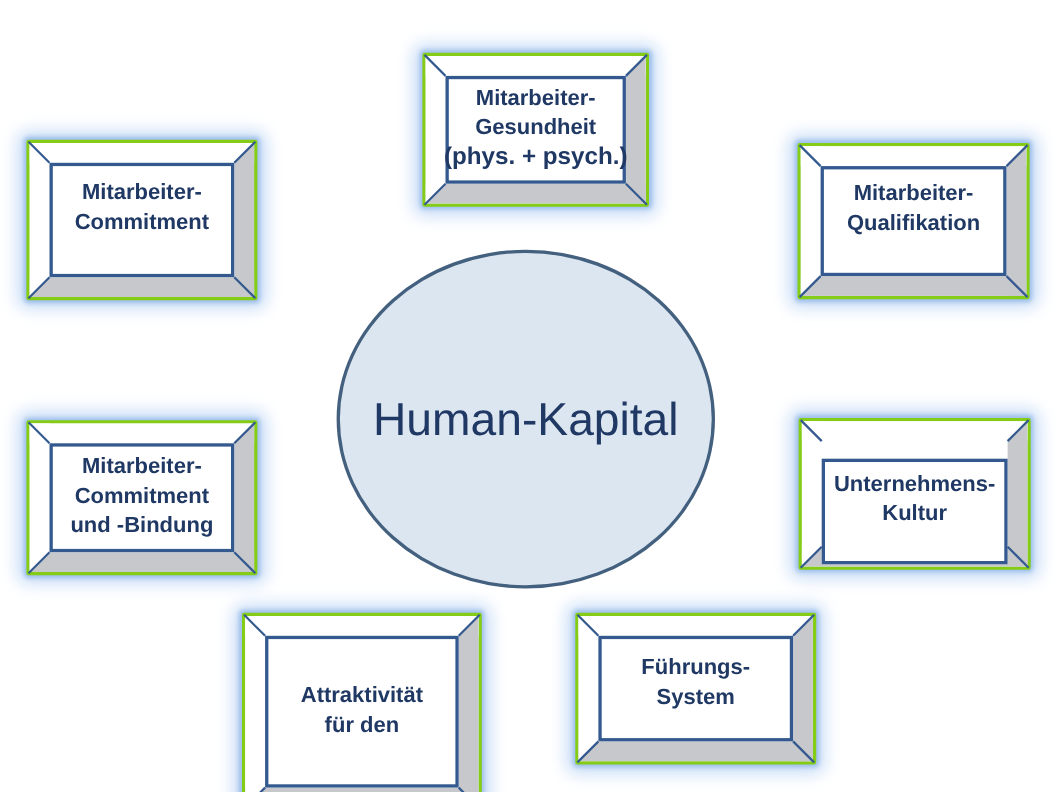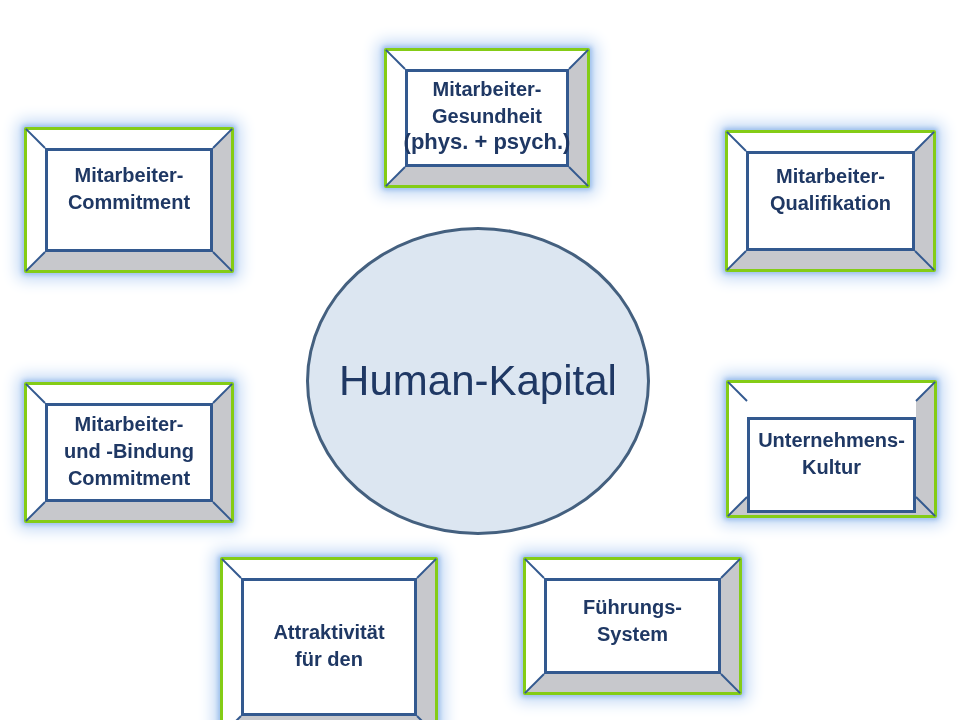--- a/index.html
+++ b/index.html
@@ -102,22 +102,22 @@
   </div>
 
   <div class="frame pos-commitment">
     <div class="bevel">
       <i class="mt tl"></i>
       <i class="mt tr"></i>
       <i class="mt bl"></i>
       <i class="mt br"></i>
       <div class="plate" style="padding-bottom:2px;">
         <span class="bx-line">Mitarbeiter-</span>
+        <span class="bx-line">Commitment</span>
         <span class="bx-line">und -Bindung</span>
-        <span class="bx-line">Commitment</span>
       </div>
     </div>
   </div>
 
   <div class="frame pos-kultur">
     <div class="bevel">
       <i class="mt tl"></i>
       <i class="mt tr"></i>
       <i class="mt bl"></i>
       <i class="mt br"></i>

